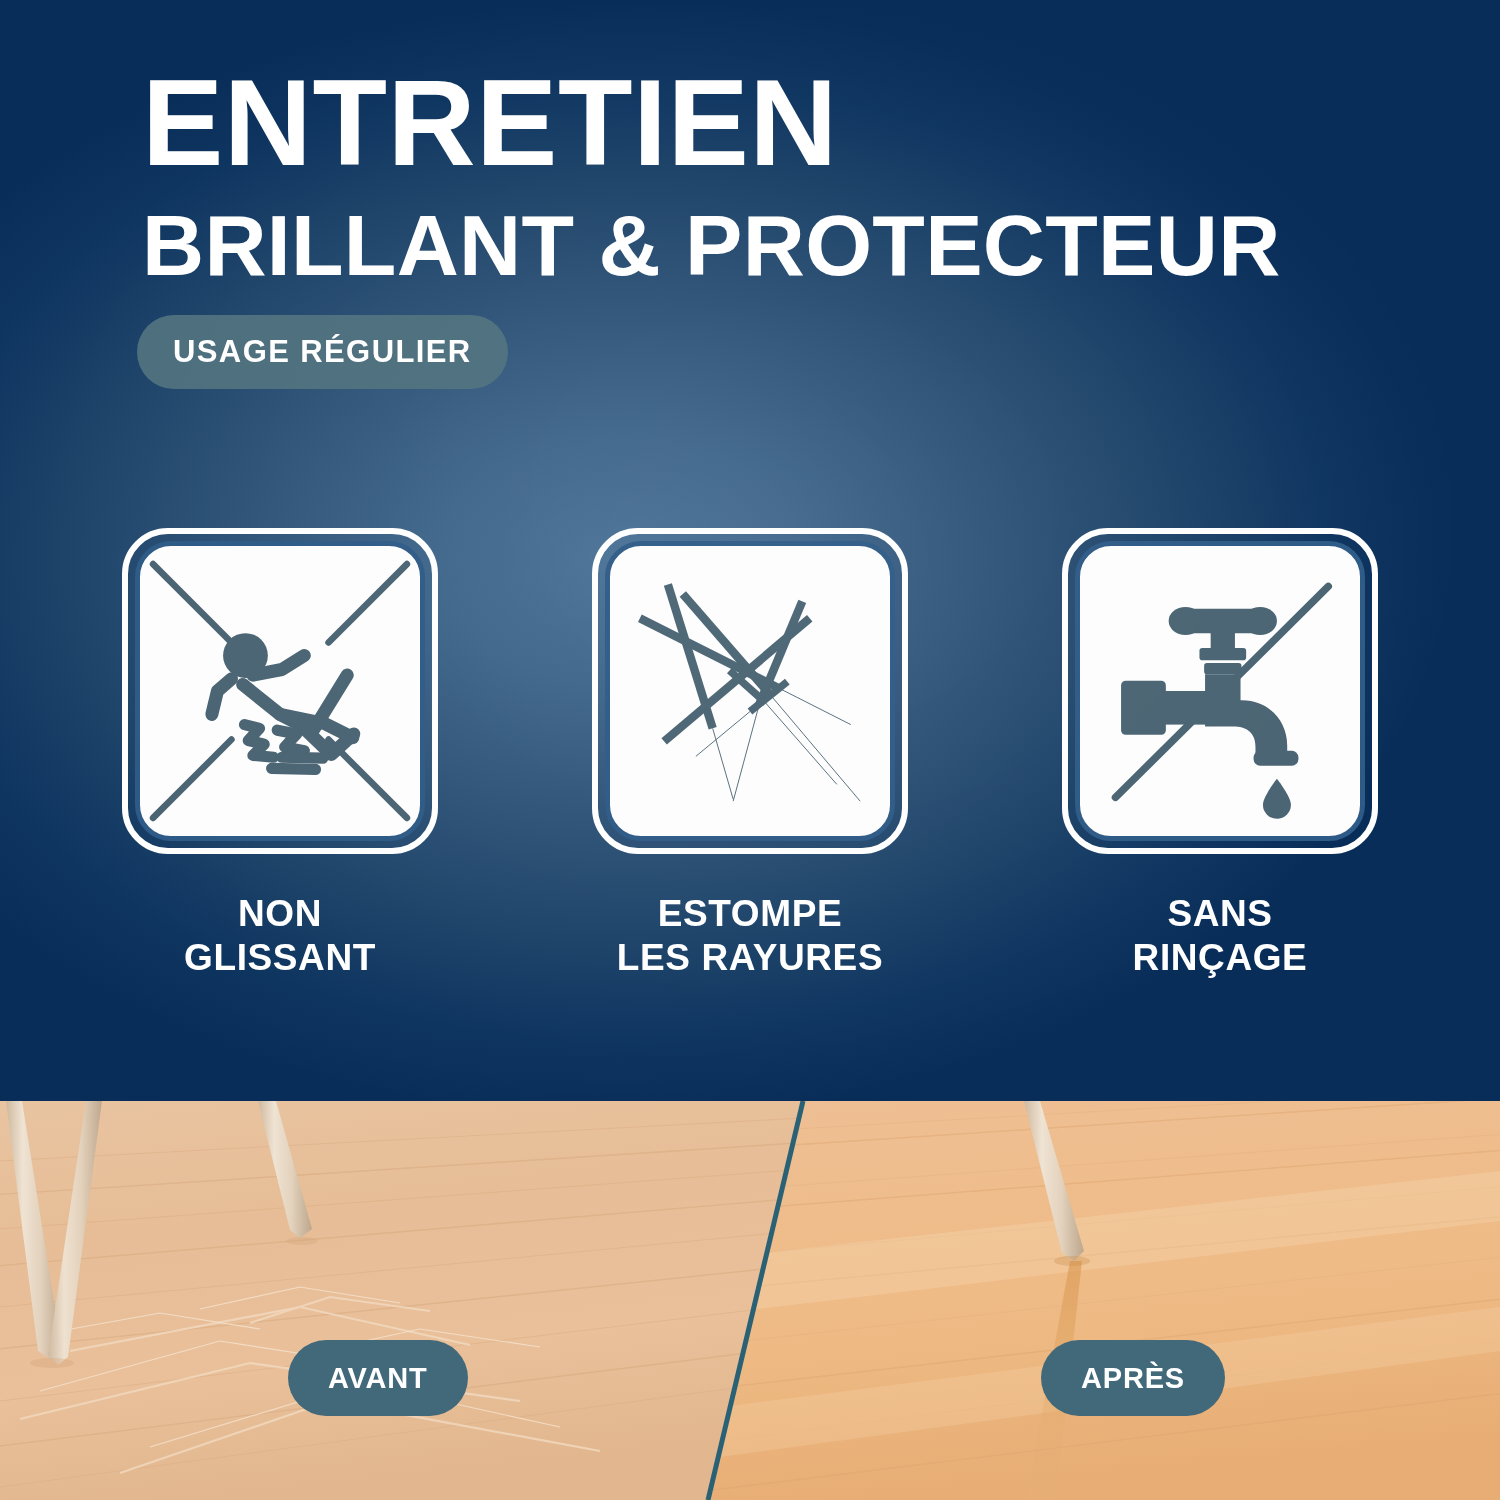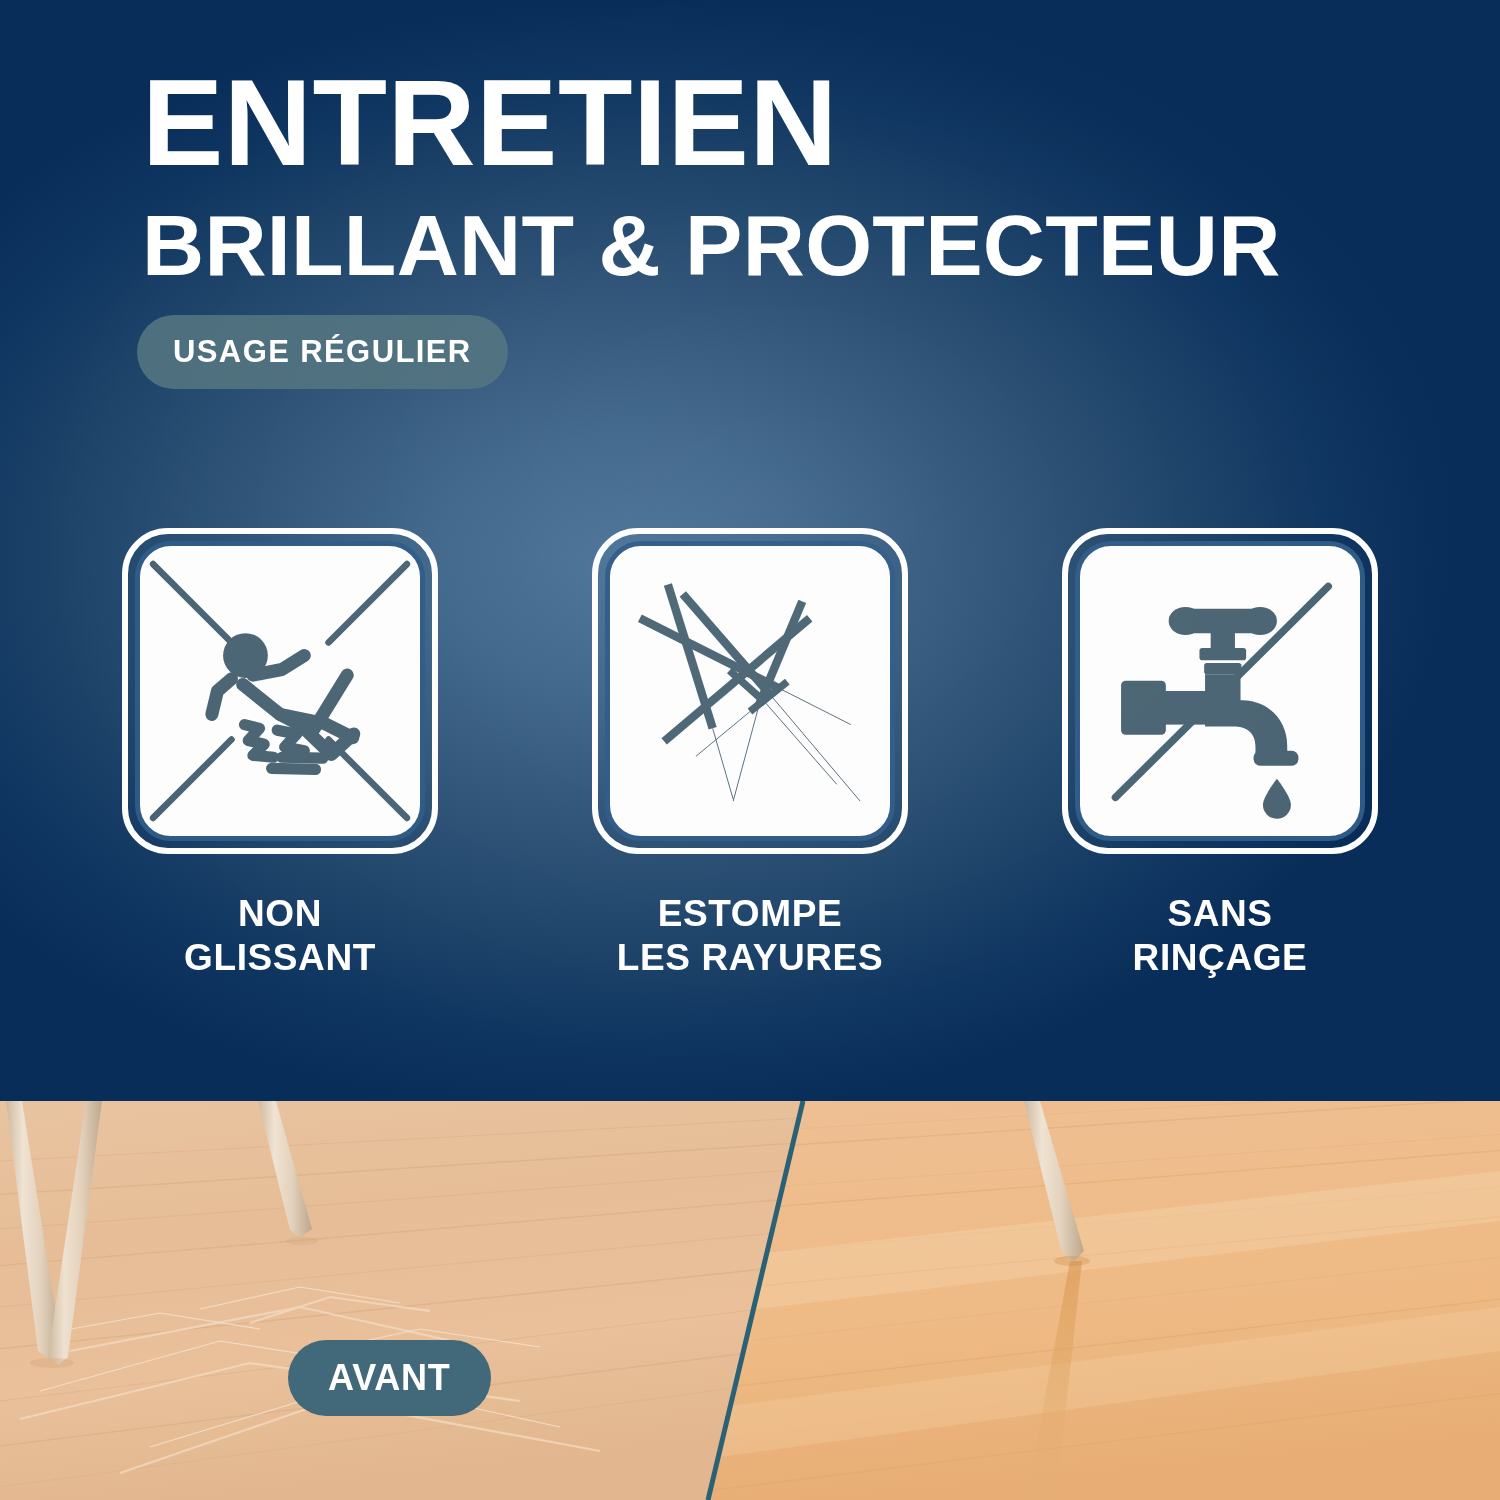--- a/index.html
+++ b/index.html
@@ -81,21 +81,21 @@
     position:absolute;left:0;top:1101px;width:1500px;height:399px;
     overflow:hidden;background:#e8b98c;
   }
   #photo svg{position:absolute;left:0;top:0;width:1500px;height:399px;}
 
   .pill{
     position:absolute;height:76px;padding:0 40px;
     display:flex;align-items:center;justify-content:center;
     background:#41697a;border-radius:40px;
   }
-  .pill span{color:#ffffff;font-size:36px;font-weight:700;letter-spacing:0.8px;}
+  .pill span{color:#ffffff;font-size:29px;font-weight:700;letter-spacing:0.8px;}
   #pill-avant{left:288px;top:1340px;}
   #pill-apres{left:1041px;top:1340px;}
 </style>
 </head>
 <body>
 
 <div id="page">
 
   <div id="hero">
 
@@ -324,14 +324,17 @@
         <ellipse cx="1072" cy="160" rx="18" ry="5" fill="#c98f50" opacity="0.35"></ellipse>
       </g>
 
       <line x1="803" y1="0" x2="708" y2="399" stroke="#2a6175" stroke-width="5"></line>
     </svg>
   </div>
 
   <div class="pill" id="pill-avant">
     <span>AVANT</span>
   </div>
+  <div class="pill" id="pill-apres">
+    <span>APRÈS</span>
+  </div>
 
 </div>
 
 </body></html>

